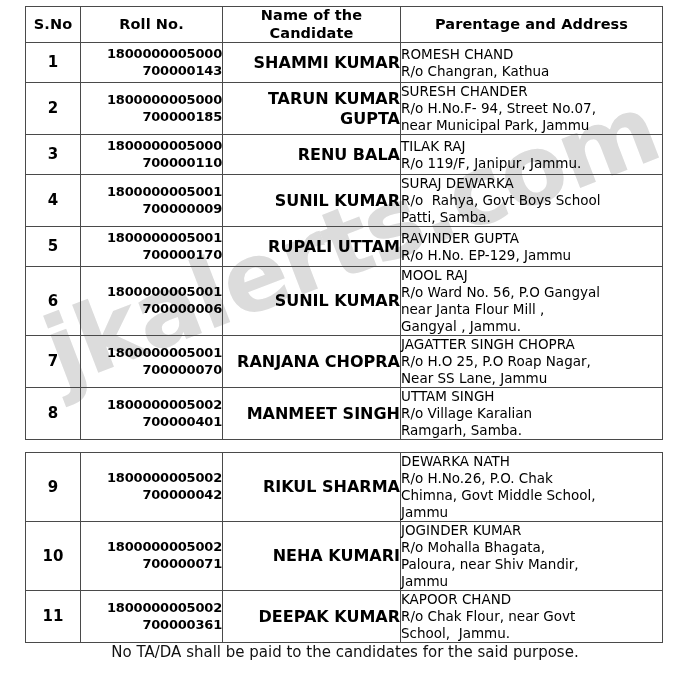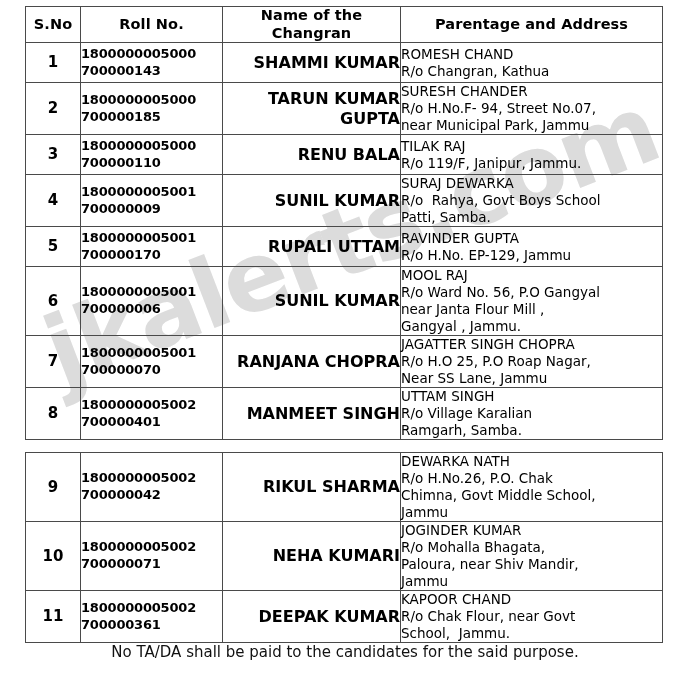--- a/index.html
+++ b/index.html
@@ -86,21 +86,21 @@
     padding: 6px 4px;
     letter-spacing: 0.1px;
   }
 
   td.sno {
     text-align: center;
     font-size: 15px;
     font-weight: bold;
   }
   td.roll {
-    text-align: left;
+    text-align: right;
     font-size: 13px;
     font-weight: bold;
     line-height: 1.28;
     letter-spacing: -0.2px;
   }
   td.name {
     text-align: right;
     font-size: 16px;
     font-weight: bold;
     padding-left: 9px;
@@ -159,21 +159,21 @@
           <col class="c-roll">
           <col class="c-name">
           <col class="c-par">
       </colgroup>
       <thead>
         <tr class="h-head">
           <th class="head">S.No</th>
           <th class="head">Roll No.</th>
           <th class="head">
             <span>Name of the</span><br>
-            <span>Changran</span>
+            <span>Candidate</span>
           </th>
           <th class="head">Parentage and Address</th>
         </tr>
       </thead>
       <tbody>
         <tr class="h1">
           <td class="cell sno">1</td>
           <td class="cell roll">
             <span class="roll-l1">1800000005000</span>
             <span class="roll-l2">700000143</span>

